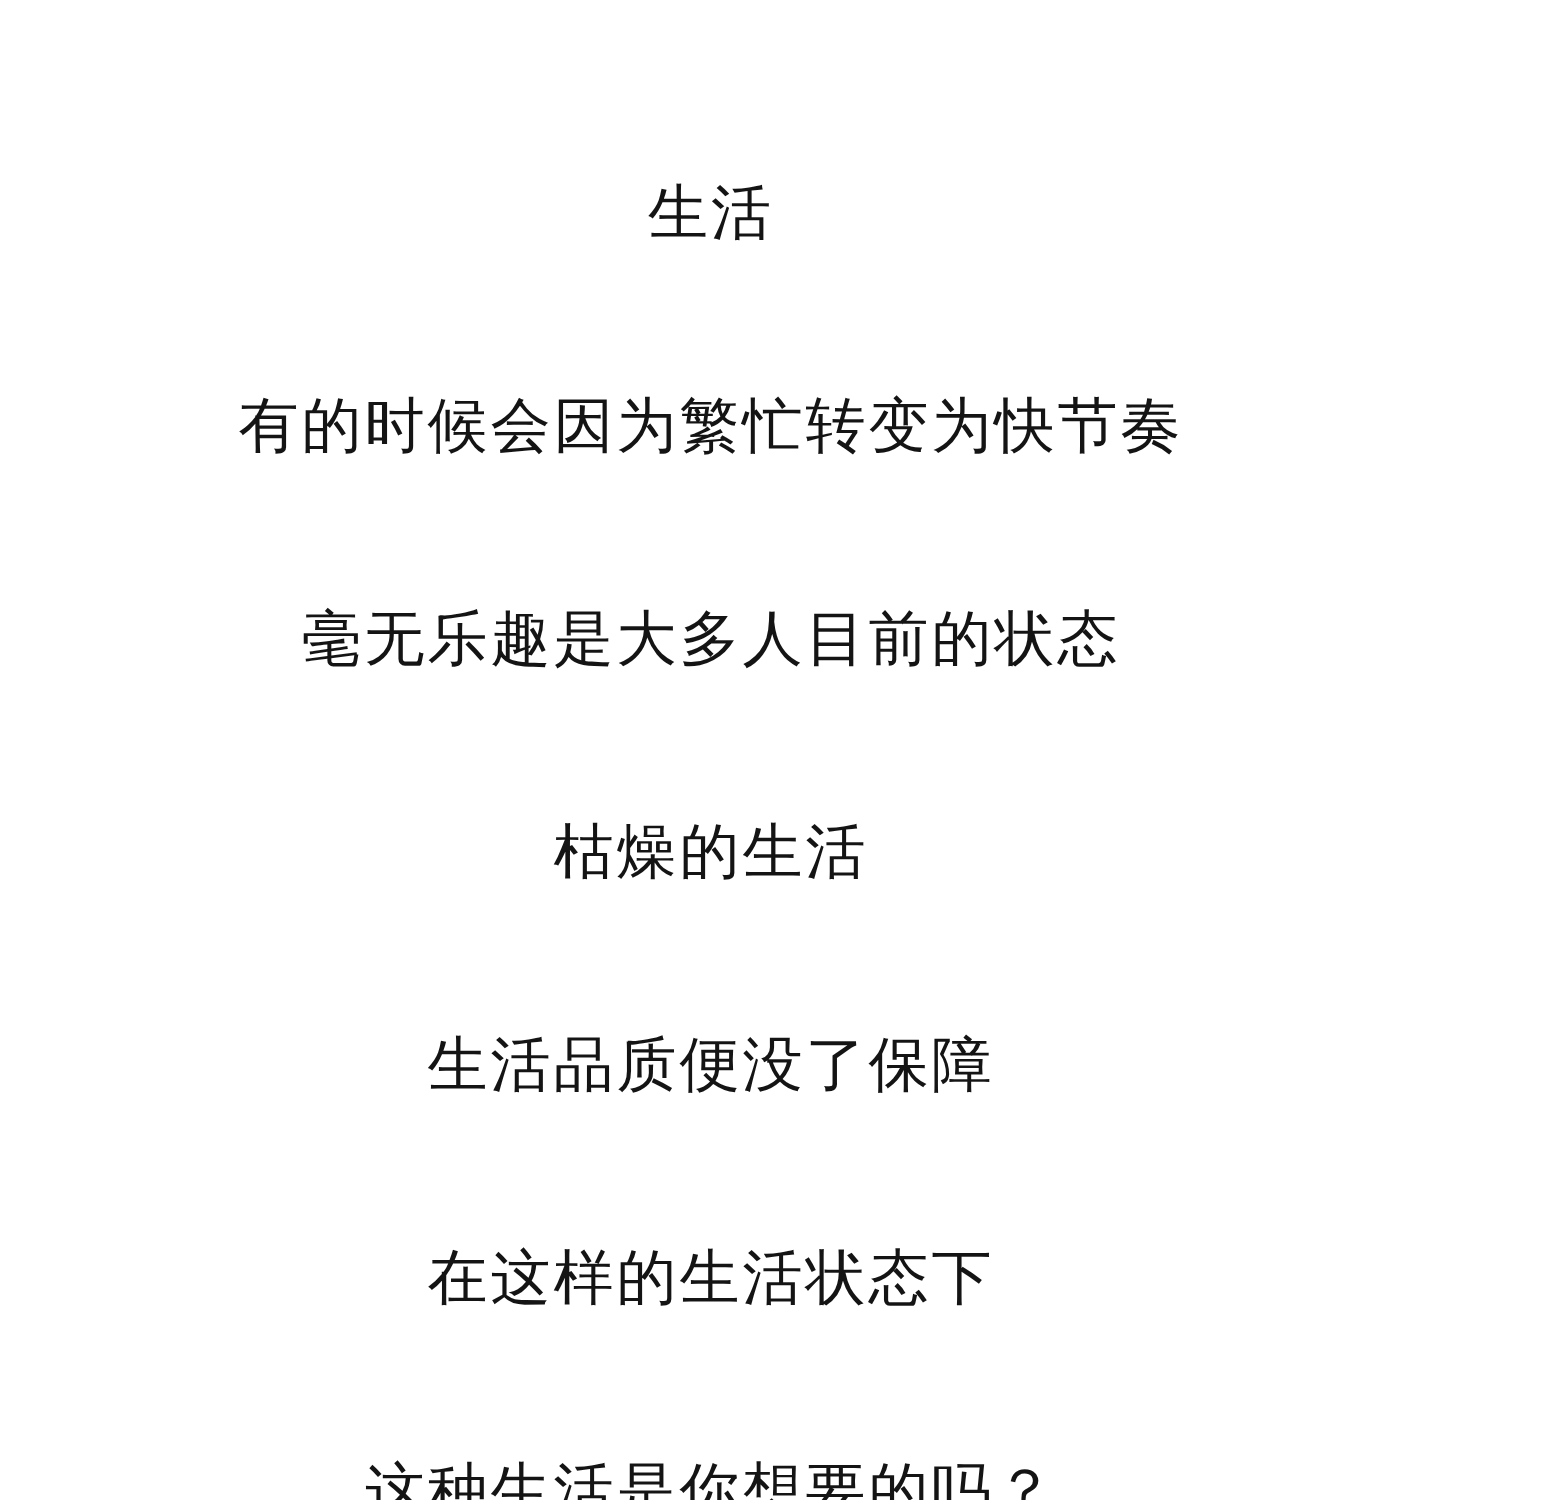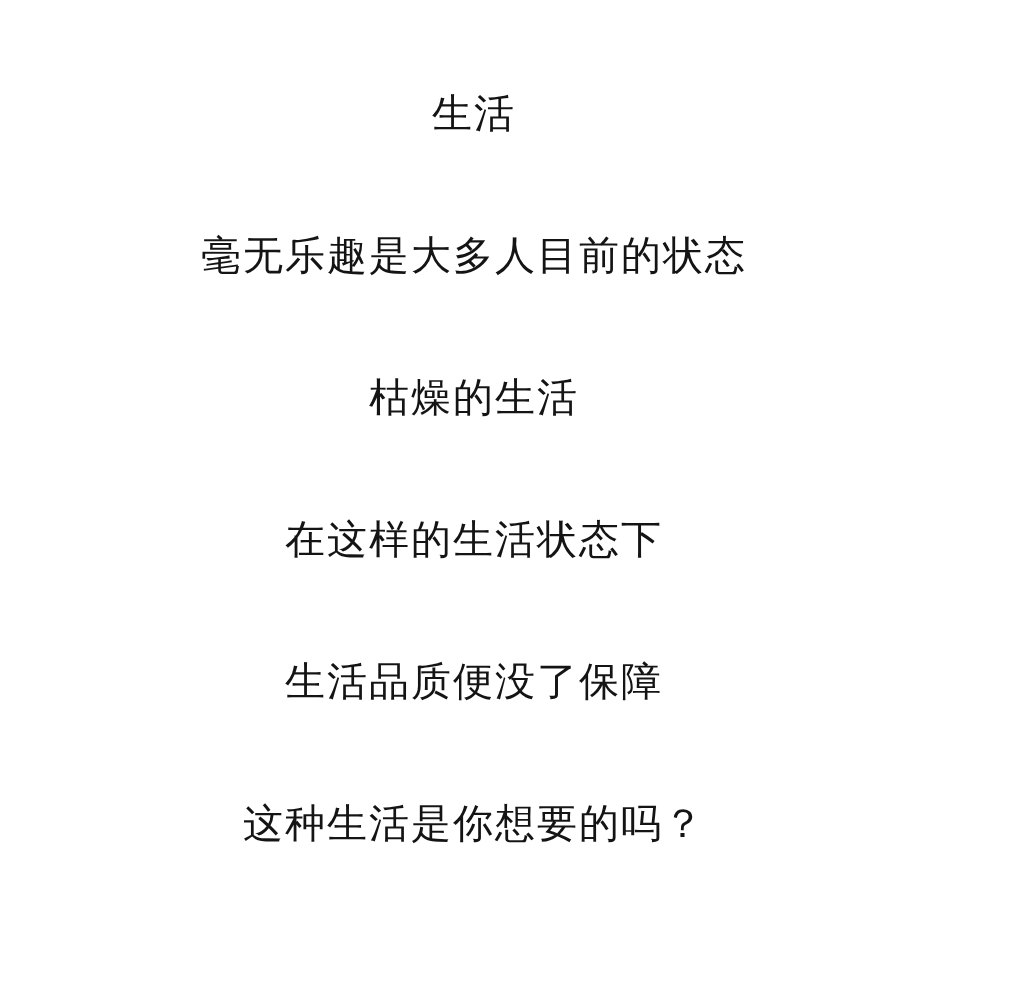--- a/index.html
+++ b/index.html
@@ -12,21 +12,21 @@
     width: 1033px;
     height: 1000px;
     font-family: "Liberation Sans", "DejaVu Sans", sans-serif;
     color: #1a1a1a;
     overflow: hidden;
   }
   .poem-page {
     width: 948px;
     height: 1000px;
     box-sizing: border-box;
-    padding-top: 42px;
+    padding-top: 71px;
     display: flex;
     flex-direction: column;
     align-items: center;
   }
   .poem-line {
     display: block;
     width: 100%;
     text-align: center;
     font-size: 40px;
     line-height: 62px;
@@ -34,19 +34,20 @@
     font-weight: 400;
     color: #141414;
     white-space: nowrap;
   }
 </style>
 </head>
 <body>
 
 <div class="poem-page">
   <p class="poem-line">生活</p>
+  <p class="poem-line">有的时候会因为繁忙转变为快节奏</p>
   <p class="poem-line">毫无乐趣是大多人目前的状态</p>
   <p class="poem-line">枯燥的生活</p>
+  <p class="poem-line">生活品质便没了保障</p>
   <p class="poem-line">在这样的生活状态下</p>
-  <p class="poem-line">生活品质便没了保障</p>
   <p class="poem-line">这种生活是你想要的吗？</p>
 
 </div>
 
 </body></html>

